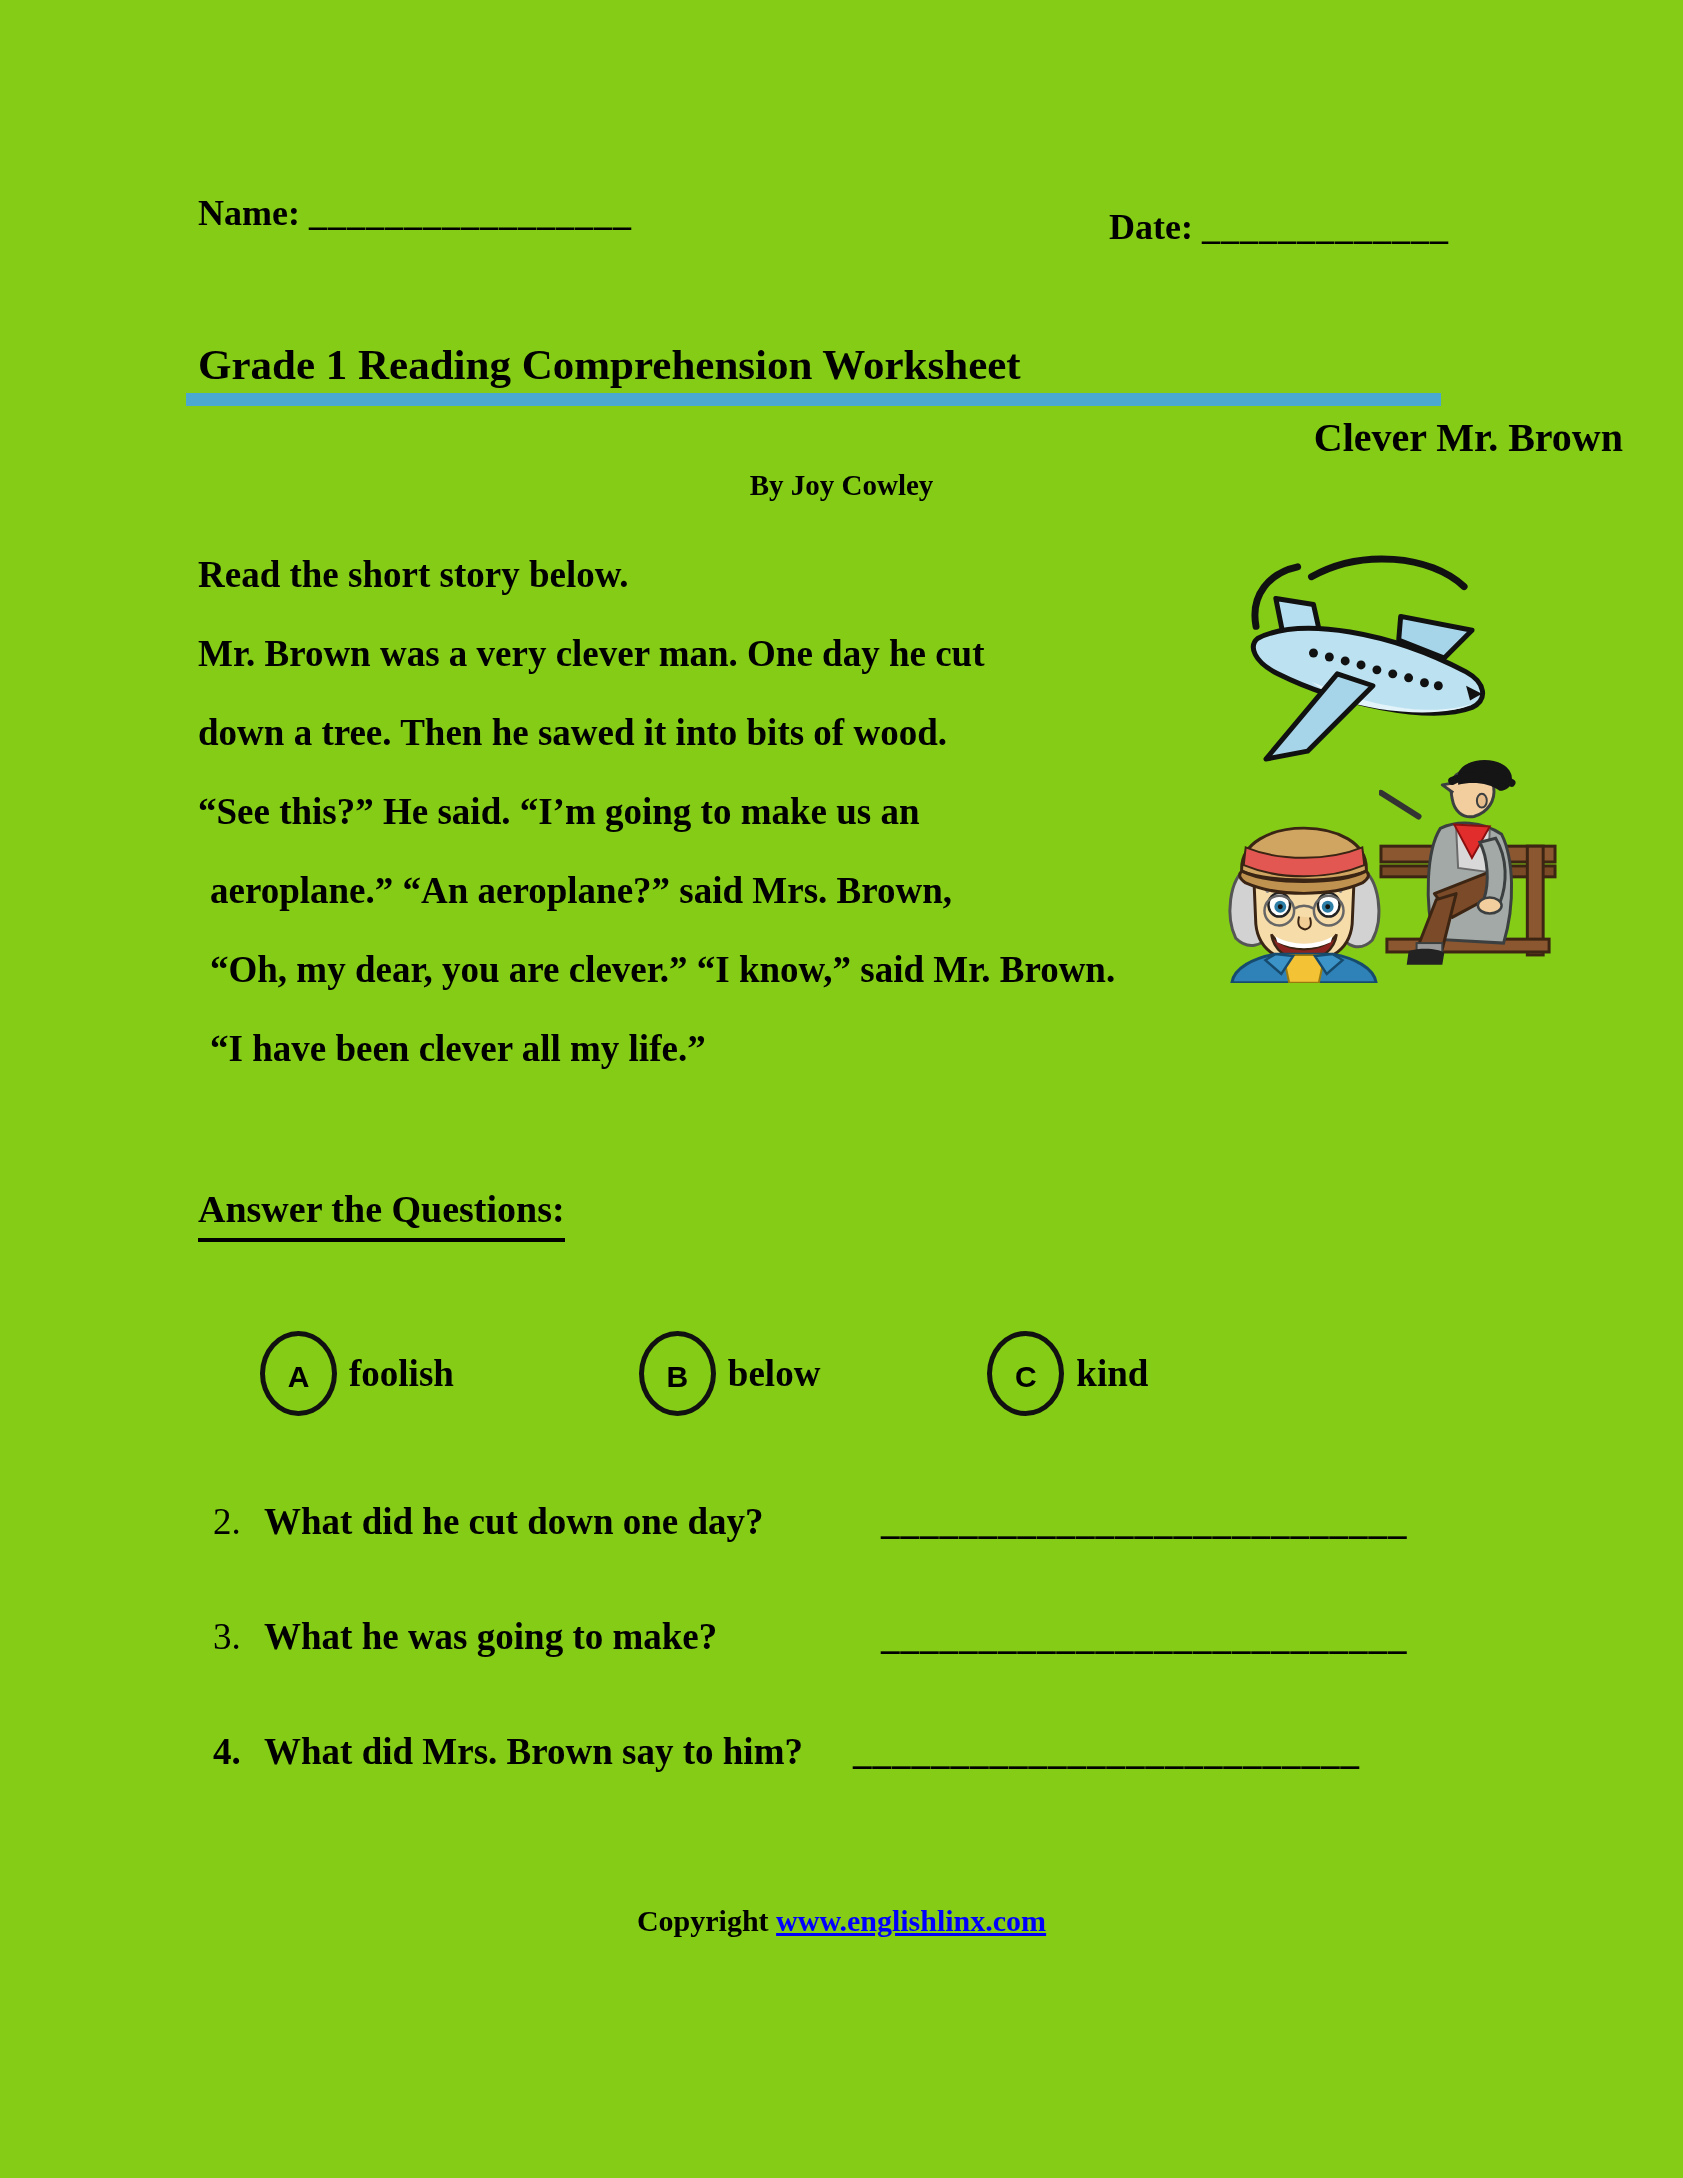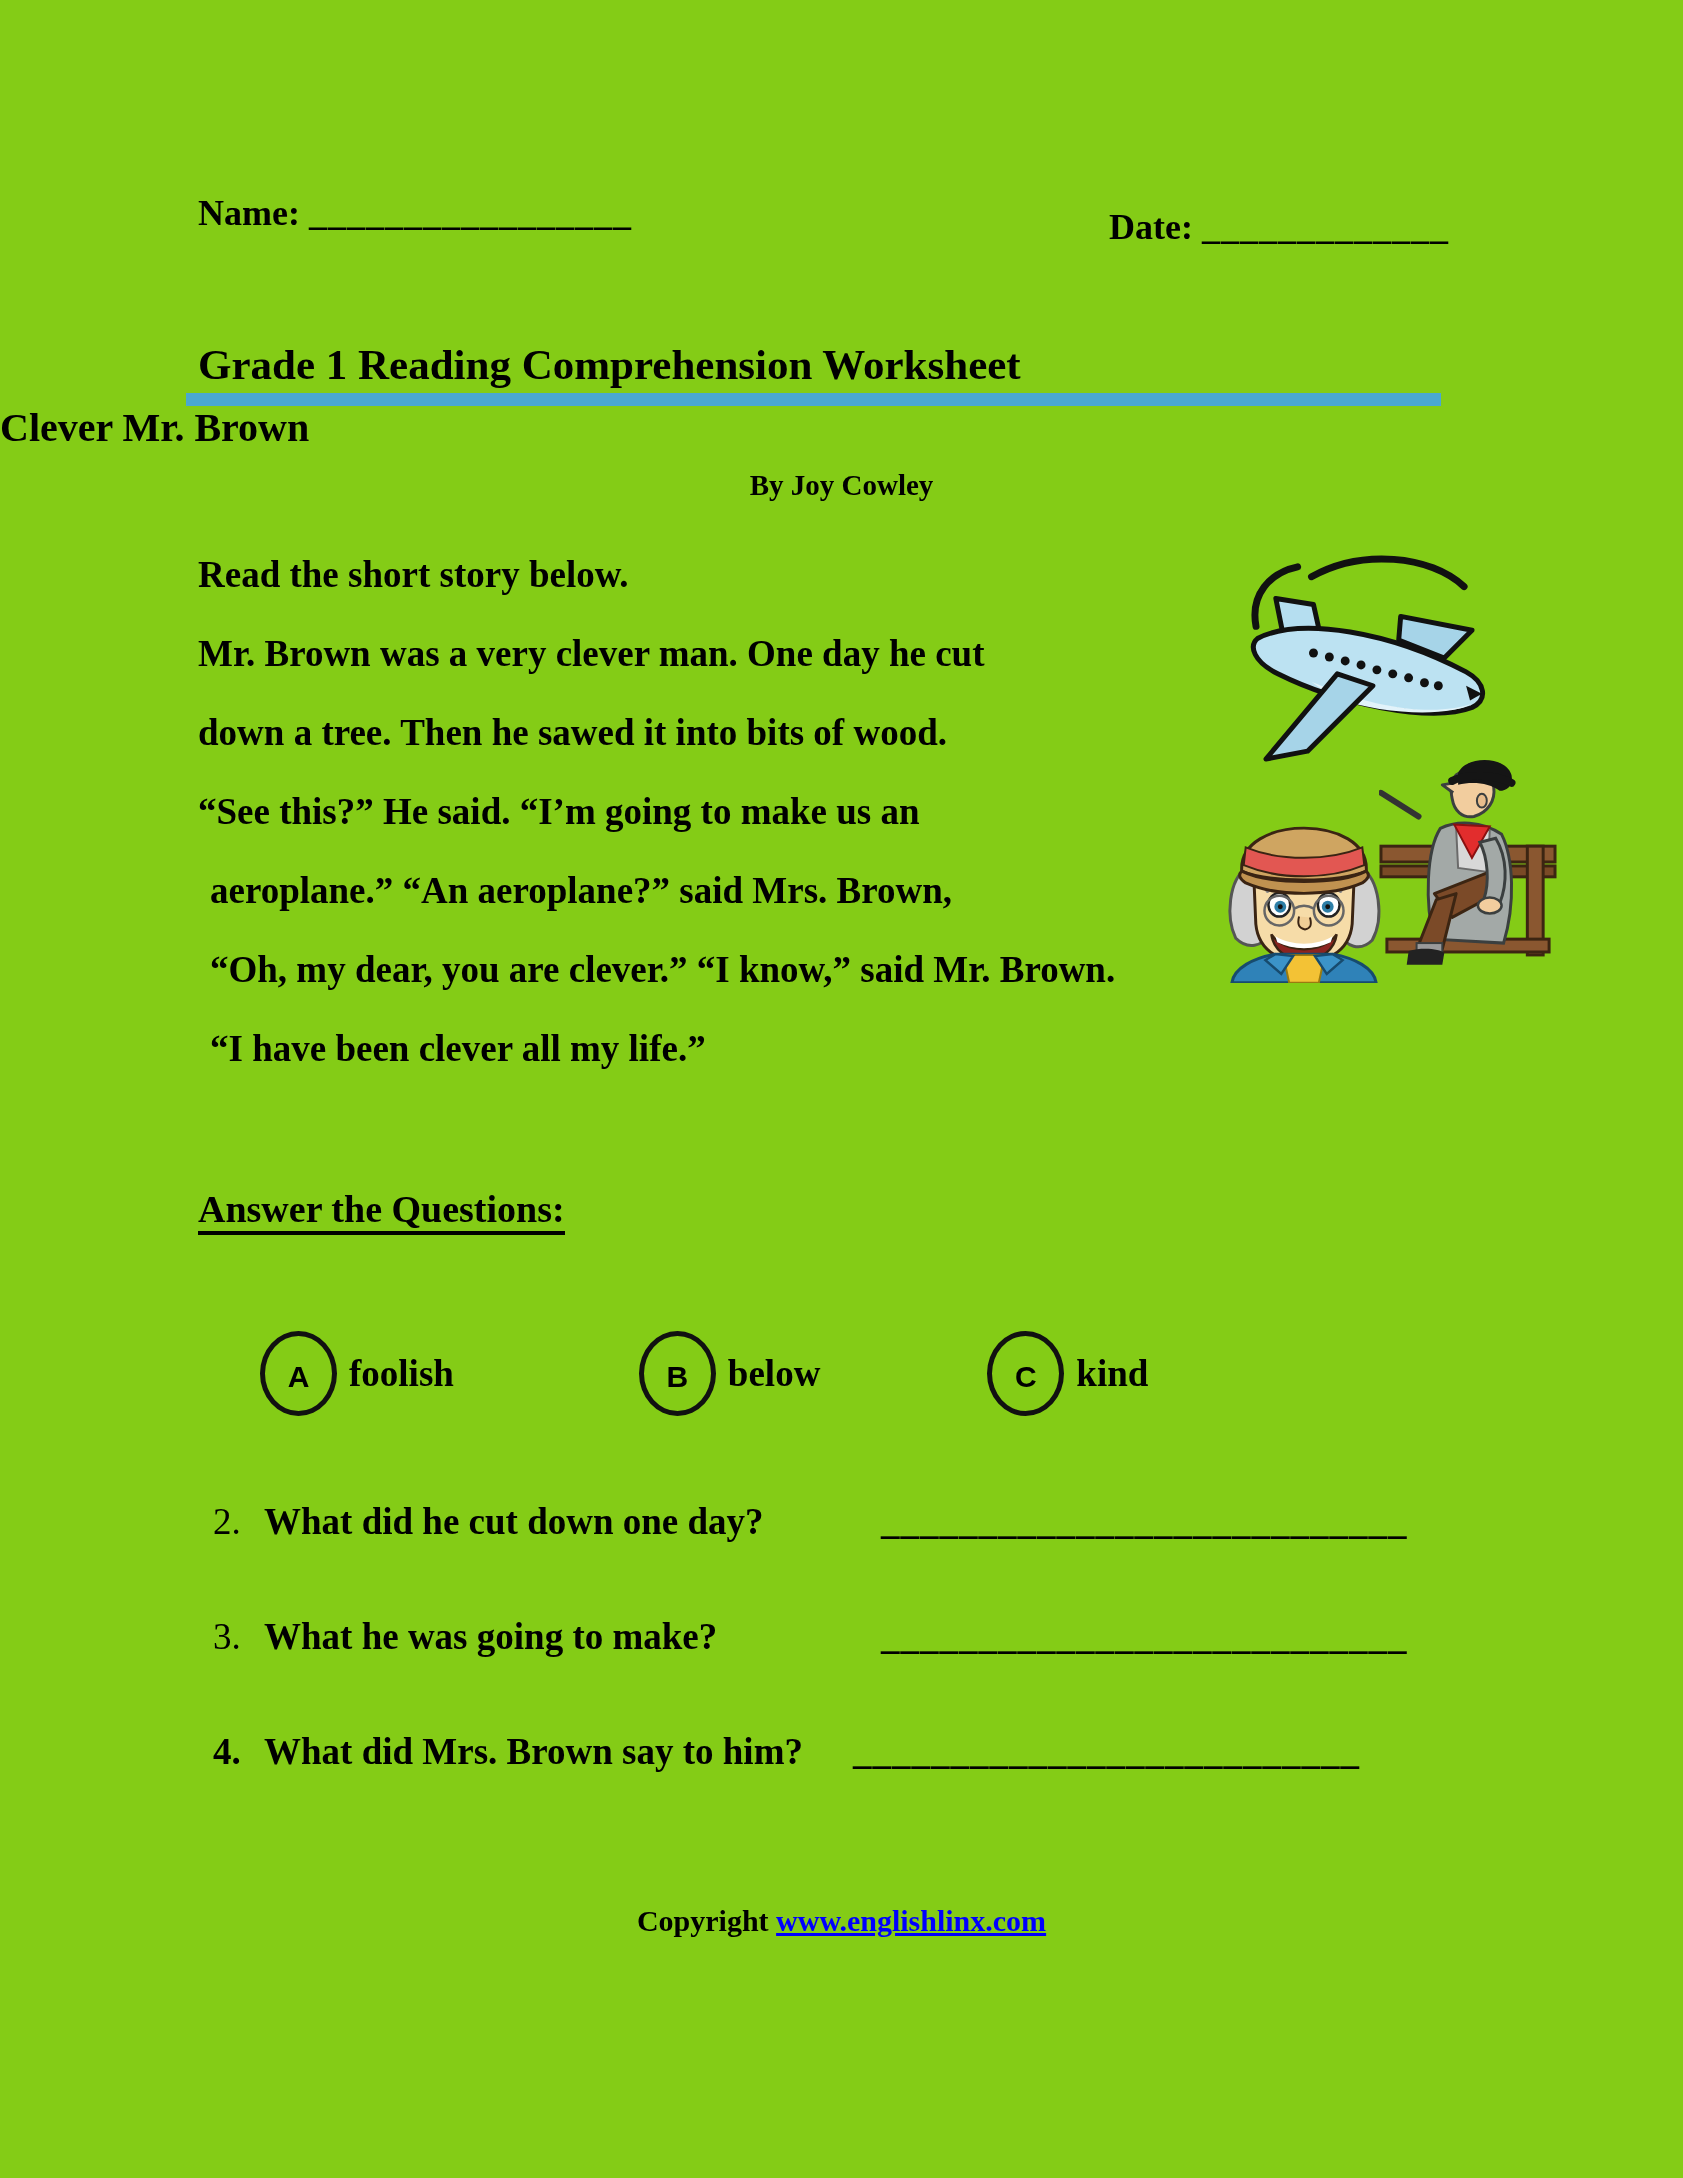--- a/index.html
+++ b/index.html
@@ -11,36 +11,36 @@
   .namedate{top:188px;font-size:36px;line-height:51px;}
   .name-block{left:198px;}
   .date-block{left:1109px;margin-top:14px;}
   .blankline{letter-spacing:1px;}
 
   
   .ws-heading{left:198px;top:337px;font-size:43px;line-height:55px;}
   .blue-rule{left:186px;top:393px;width:1255px;height:13px;background:#4AA8D1;}
 
   
-  .story-title{left:0;top:402px;width:1623px;text-align:left;font-size:40px;line-height:51px;}
+  .story-title{left:0;top:412px;width:1623px;text-align:right;font-size:40px;line-height:51px;}
   .story-byline{left:0;top:465px;width:1683px;text-align:center;font-size:29px;line-height:40px;}
 
   
   .story{left:198px;top:535px;width:1000px;font-size:37px;}
   .story .line{height:79px;line-height:79px;white-space:nowrap;}
   .story .indent{padding-left:12px;}
 
   
   .plane-art{left:1242px;top:547px;width:248px;height:218px;}
   .lady-art{left:1220px;top:780px;width:168px;height:203px;}
   .man-art{left:1379px;top:755px;width:178px;height:213px;}
 
   
   .answers-heading{left:198px;top:1184px;font-size:38px;line-height:51px;}
-  .answers-heading span{border-bottom:4px solid #000;padding-bottom:1px;}
+  .answers-heading span{border-bottom:4px solid #000;padding-bottom:8px;}
   .qrow{left:198px;width:1277px;font-size:37px;line-height:50px;white-space:nowrap;}
   .q1{top:1255px;}
   .q2{top:1497px;}
   .q3{top:1612px;}
   .q4{top:1727px;}
   .qnum{display:inline-block;margin-left:15px;width:51px;}
   .qnum.regular{font-weight:normal;}
   .qblank{position:absolute;left:683px;top:0;}
   .q4 .qblank{left:655px;}
 

